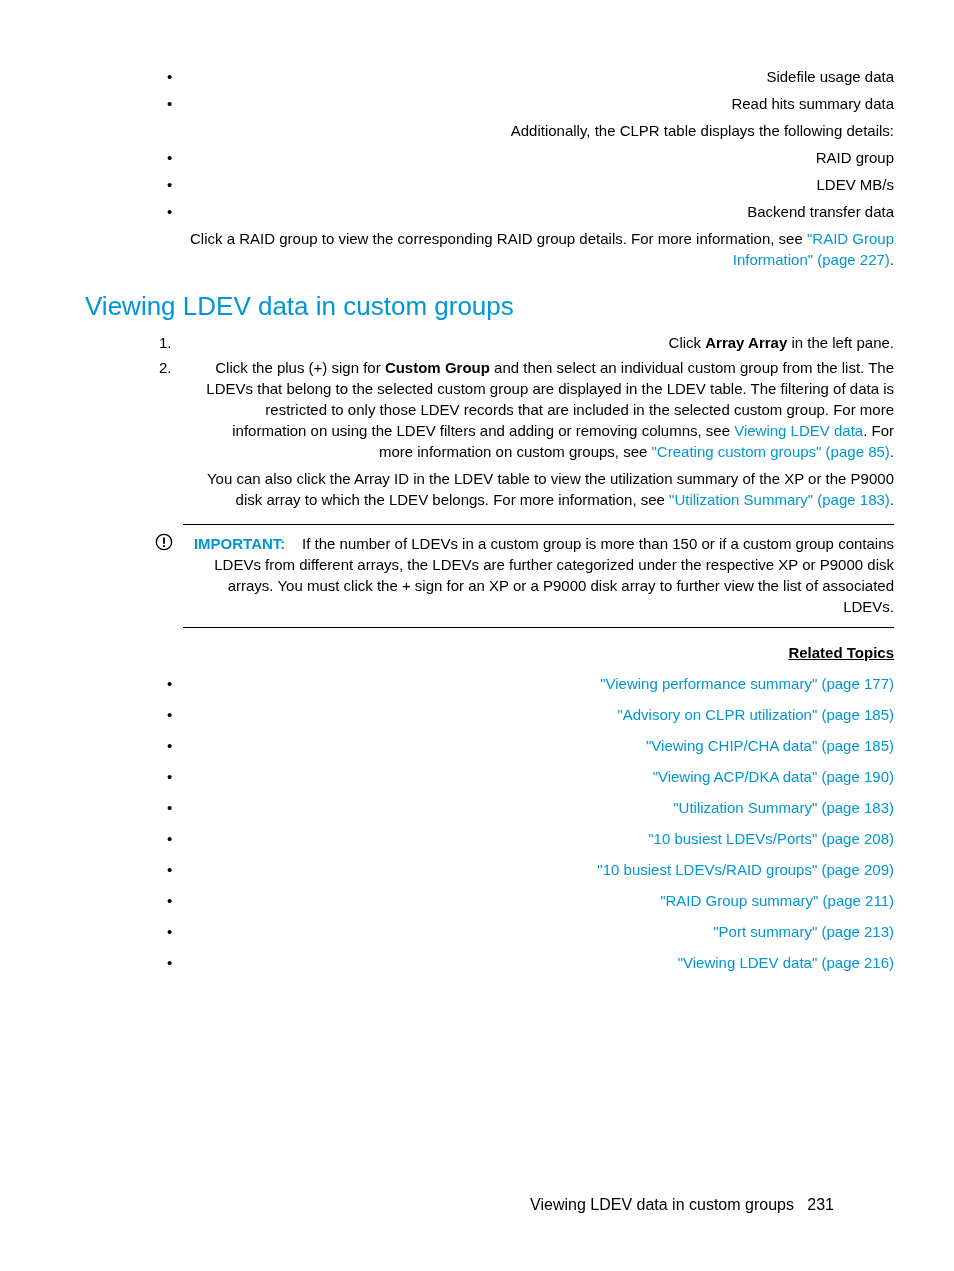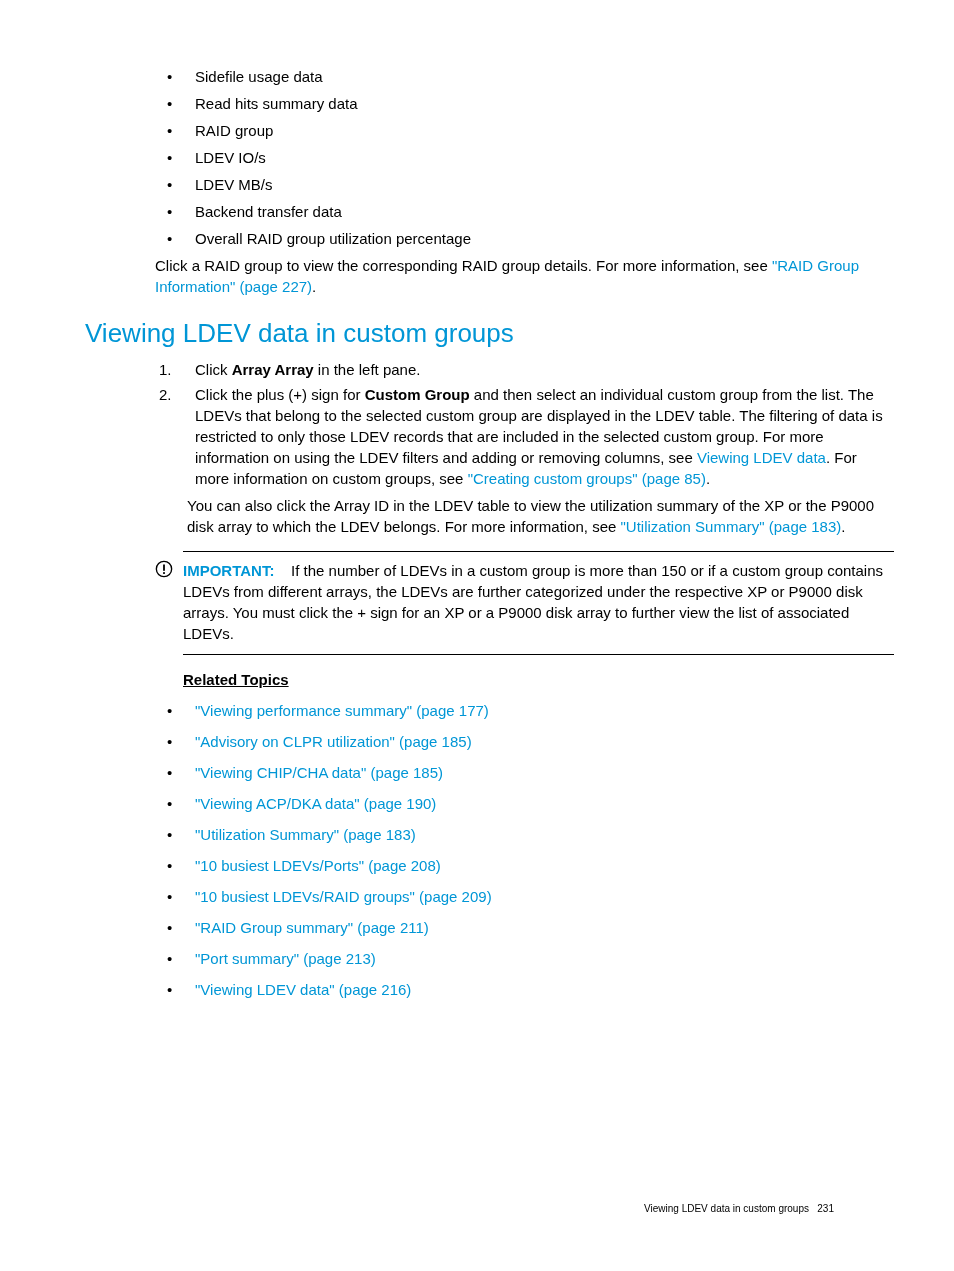--- a/index.html
+++ b/index.html
@@ -10,20 +10,21 @@
     line-height: 1.4;
     color: #000;
     margin: 0;
     padding: 60px 60px 40px 85px;
     width: 954px;
     box-sizing: border-box;
     background: #fff;
   }
   .content-block {
     margin-left: 70px;
+    text-align: right;
   }
   ul.bullets {
     list-style: none;
     padding-left: 0;
     margin: 4px 0 4px 0;
   }
   ul.bullets li {
     position: relative;
     padding-left: 40px;
     margin: 6px 0;
@@ -100,44 +101,43 @@
     position: absolute;
     left: 12px;
     top: 0;
     color: #000;
     font-size: 15px;
   }
   .footer {
     position: absolute;
     bottom: 30px;
     right: 60px;
-    font-size: 10px;
+    font-size: 16px;
     font-family: "Futura", "Trebuchet MS", Arial, sans-serif;
   }
   .page { position: relative; min-height: 1180px; }
 </style>
 </head>
 <body>
 
 <div class="page">
 
   <div class="content-block">
 
     <ul class="bullets">
       <li>Sidefile usage data</li>
       <li>Read hits summary data</li>
     </ul>
 
+    <p>Additionally, the CLPR table displays the following details:</p>
 
     <ul class="bullets">
       <li>RAID group</li>
-      <li>LDEV IO/s</li>
       <li>LDEV MB/s</li>
       <li>Backend transfer data</li>
-      <li>Overall RAID group utilization percentage</li>
     </ul>
 
 
     <p>
       <span>Click a RAID group to view the corresponding RAID group details. For more information, see </span><a class="link">"RAID Group Information" (page 227)</a><span>.</span>
     </p>
 
   </div>
 
   <h2 class="section-heading">Viewing LDEV data in custom groups</h2>

